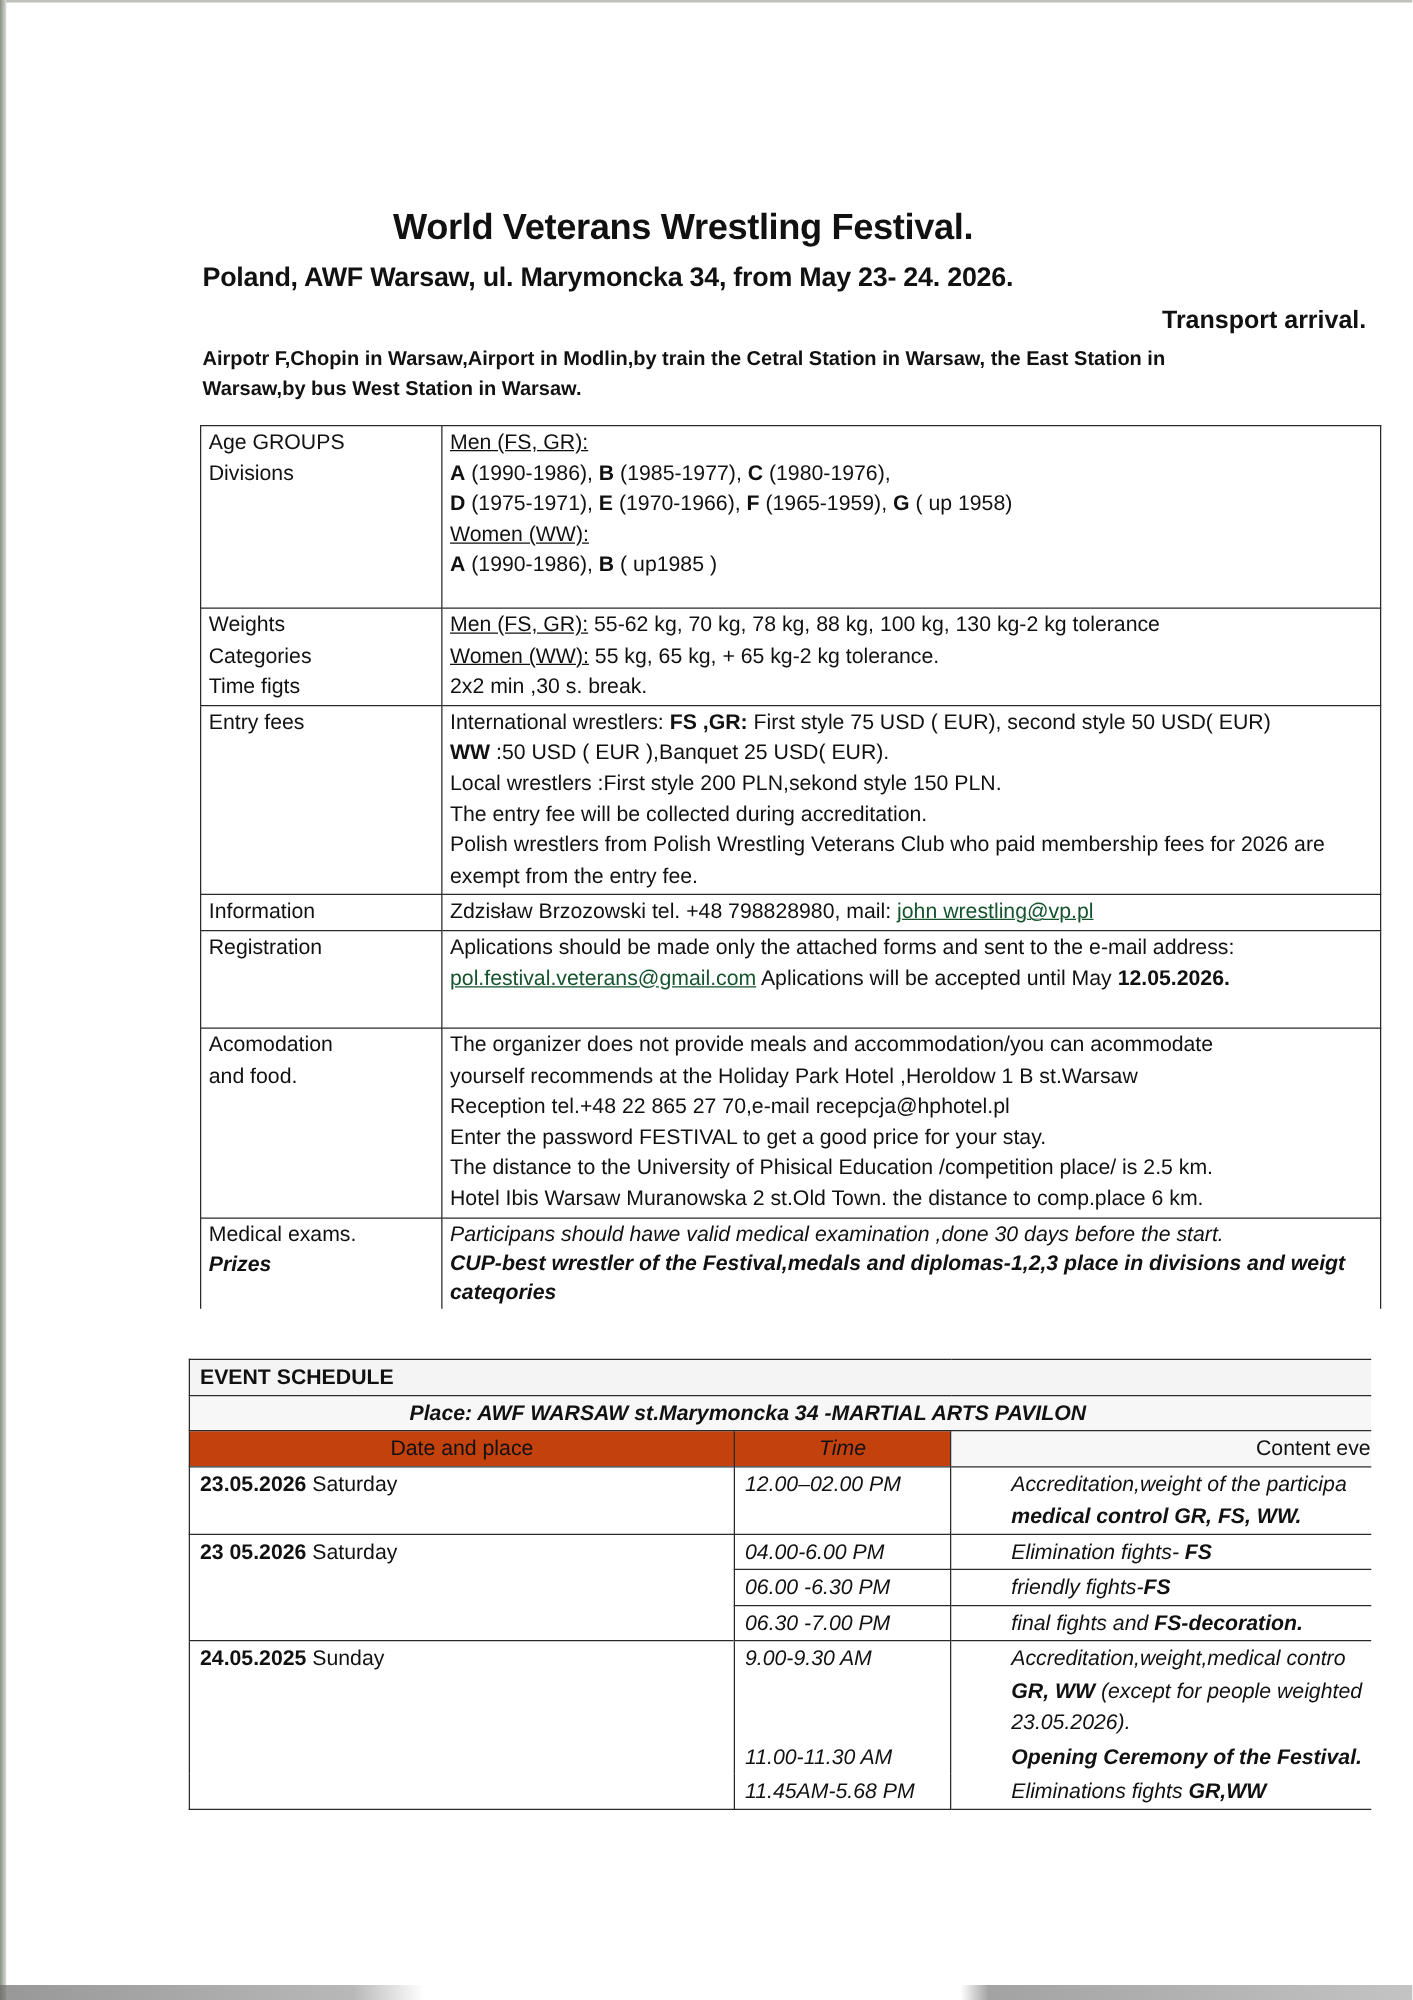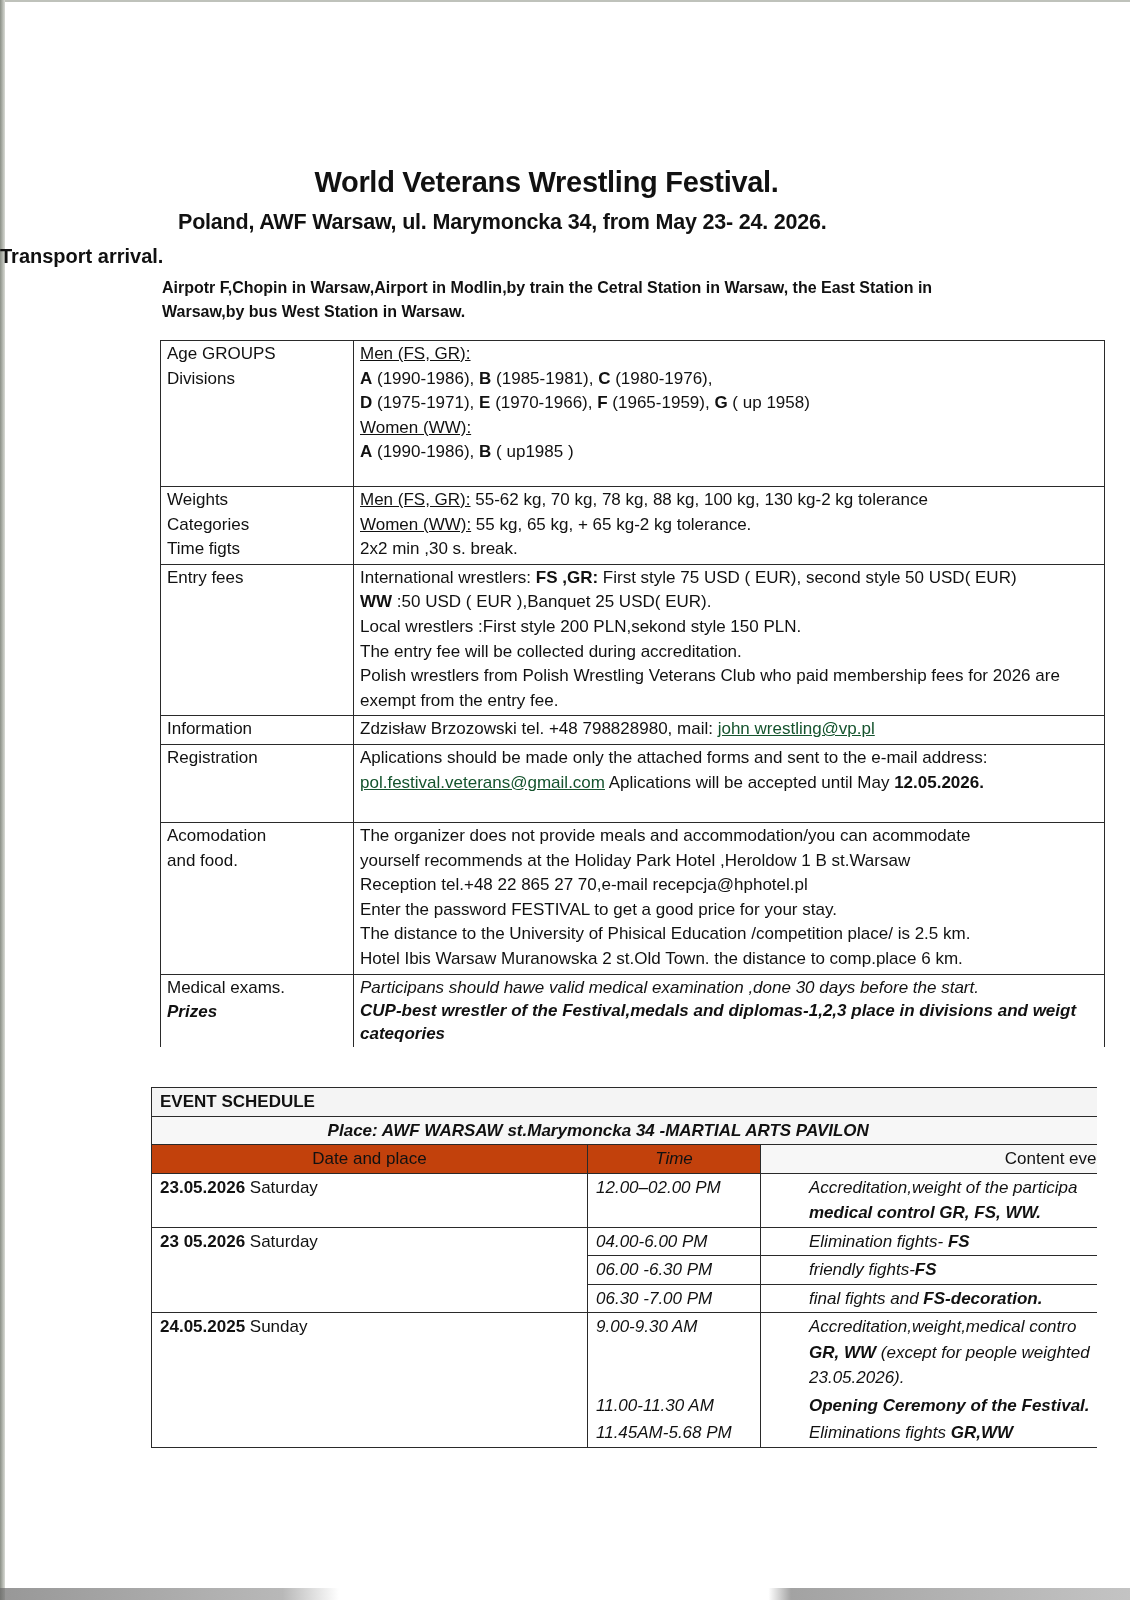--- a/index.html
+++ b/index.html
@@ -6,22 +6,22 @@
   body {
     width: 1130px; height: 1600px; background: #ffffff; position: relative; overflow: hidden;
     font-family: "Liberation Sans", sans-serif; color: #111;
   }
   .edge-left { position: absolute; left: 0; top: 0; width: 5px; height: 1600px; background: linear-gradient(90deg,#8a8f86,#d9dbd5); }
   .edge-top { position: absolute; left: 0; top: 0; width: 1130px; height: 2px; background: #bfc2bb; }
   .edge-bottom { position: absolute; left: 0; top: 1588px; width: 1130px; height: 12px;
     background: linear-gradient(90deg,#6b6b6b 0,#9a9a9a 25%,#fff 30%,#fff 68%,#7b7b7b 70%,#aaa 100%); opacity: .7; }
 
   .title { position: absolute; left: 0; width: 1093px; text-align: center; top: 166px; font-size: 29px; font-weight: bold; letter-spacing: -0.3px; }
-  .subtitle { position: absolute; left: 162px; top: 210px; font-size: 21.5px; font-weight: bold; letter-spacing: -0.2px; margin-left: 16px; }
-  .transport-title { position: absolute; left: 0; width: 1093px; text-align: left; top: 245px; font-size: 20px; font-weight: bold; }
+  .subtitle { position: absolute; left: 162px; top: 210px; font-size: 21.5px; font-weight: bold; letter-spacing: -0.2px; }
+  .transport-title { position: absolute; left: 0; width: 1093px; text-align: right; top: 245px; font-size: 20px; font-weight: bold; }
   .transport-text { position: absolute; left: 162px; top: 276px; width: 780px; font-size: 16px; font-weight: bold; line-height: 24px; }
 
   .info-table { position: absolute; left: 160px; top: 340px; width: 945px; border-collapse: collapse; font-size: 17px; }
   .info-table td { border: 1.3px solid #2a2a2a; vertical-align: top; padding: 1px 6px 2px 6px; line-height: 24.6px; }
   .info-table td.label { width: 180px; }
   .info-table tr { }
   .u { text-decoration: underline; }
   .b { font-weight: bold; }
   .i { font-style: italic; }
   .link { color: #14532d; text-decoration: underline; }
@@ -53,21 +53,21 @@
 <table class="info-table">
   <tbody>
       <tr style="height:146px">
     <td class="label">
       <div>Age GROUPS</div>
       <div>Divisions</div>
     </td>
     <td>
       <div class="u">Men (FS, GR):</div>
       <div>
-        <b>A</b><span> (1990-1986), </span><b>B</b><span> (1985-1981), </span><b>C</b><span> (1980-1976),</span>
+        <b>A</b><span> (1990-1986), </span><b>B</b><span> (1985-1977), </span><b>C</b><span> (1980-1976),</span>
       </div>
       <div>
         <b>D</b><span> (1975-1971), </span><b>E</b><span> (1970-1966),  </span><b>F</b><span> (1965-1959), </span><b>G</b><span> ( up 1958)</span>
       </div>
       <div class="u">Women (WW):</div>
       <div>
         <b>A</b><span> (1990-1986), </span><b>B</b><span> ( up1985 )</span>
       </div>
     </td>
   </tr>

